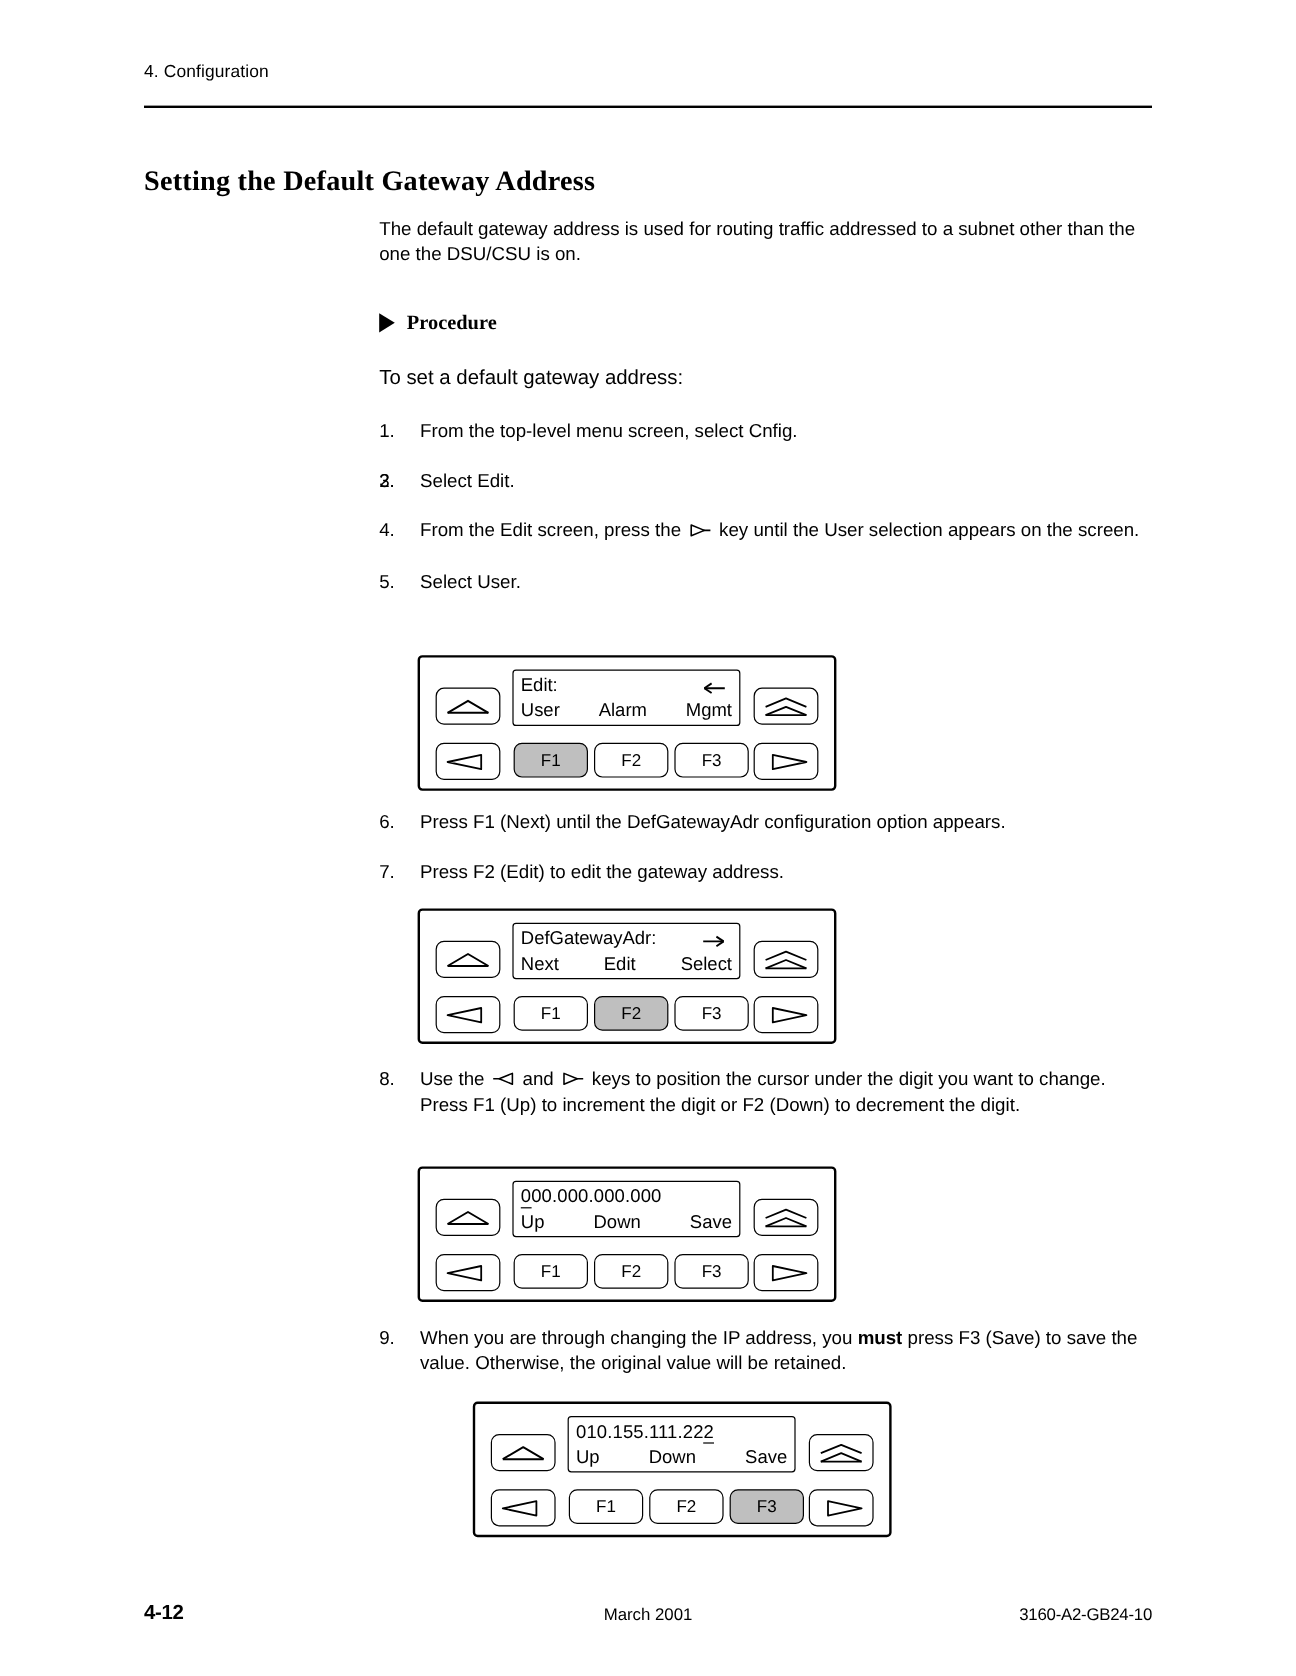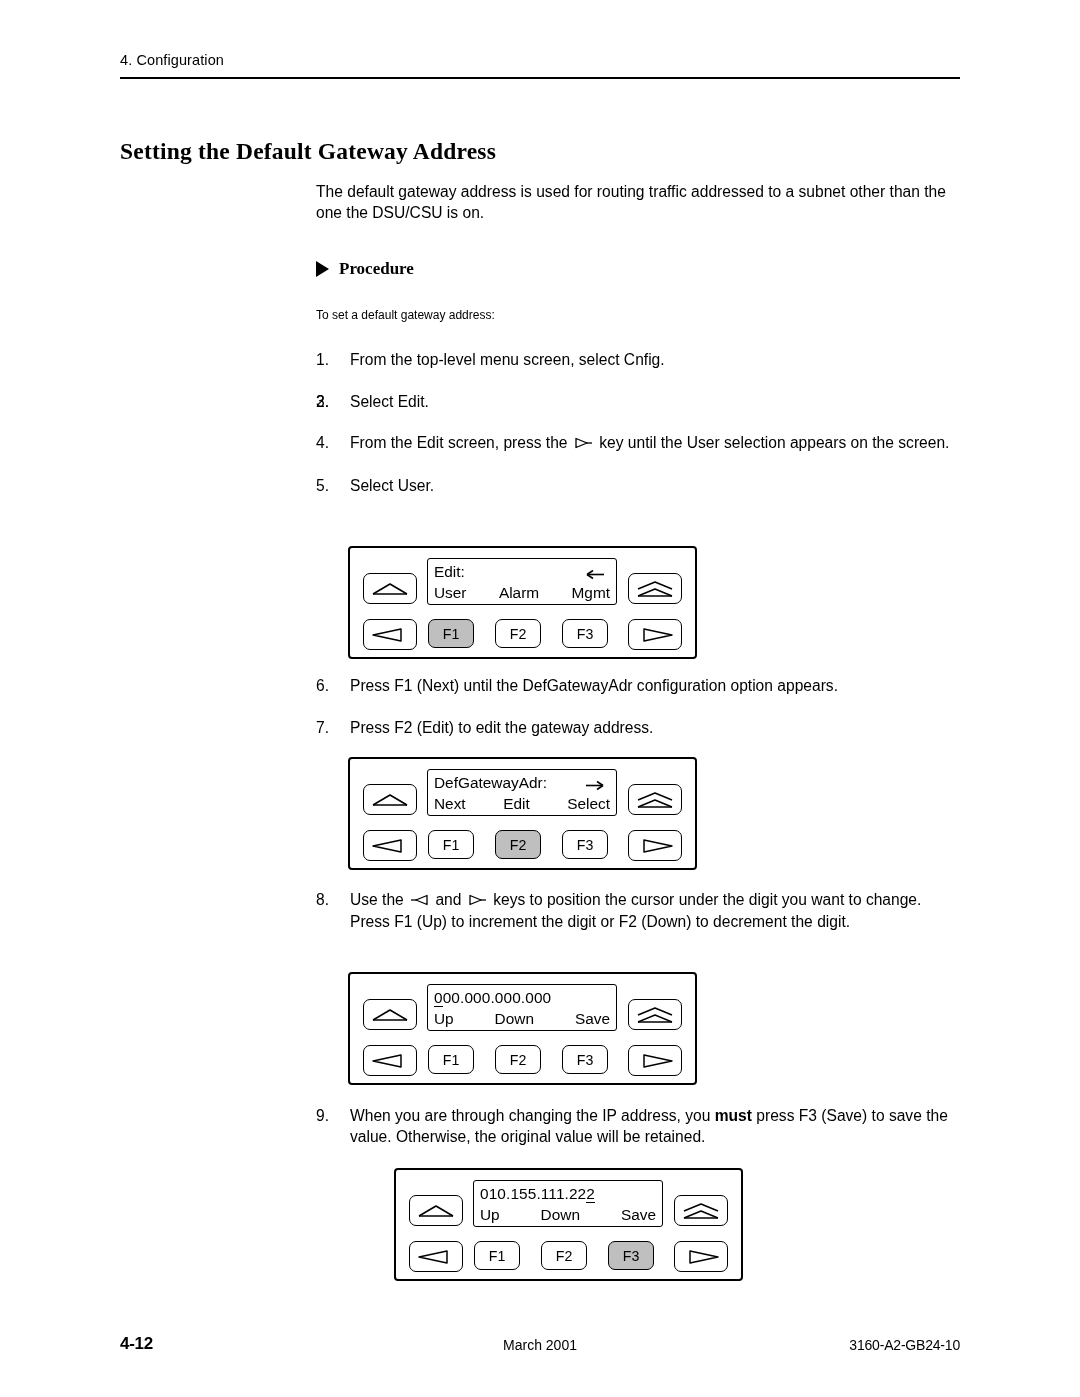--- a/index.html
+++ b/index.html
@@ -20,21 +20,21 @@
   .page-header {
     position: absolute;
     left: 120px;
     top: 52px;
     width: 840px;
   }
   .header-text {
     font-size: 14.5px;
     letter-spacing: 0.1px;
     color: #000;
-    padding-bottom: 9px;
+    padding-bottom: 20px;
   }
   .header-rule {
     border-bottom: 2.4px solid #000;
     width: 840px;
   }
 
   
   .section-title {
     position: absolute;
     left: 120px;
@@ -76,21 +76,21 @@
     border-top: 8px solid transparent;
     border-bottom: 8px solid transparent;
     border-left: 13px solid #000;
     margin-right: 10px;
     position: relative;
     top: 0px;
   }
 
   .lead-in {
     margin-top: 26px;
-    font-size: 12px;
+    font-size: 17px;
   }
 
   
   ol.steps {
     list-style: none;
     margin: 0;
     padding: 0;
   }
   li.step {
     position: relative;
@@ -177,21 +177,21 @@
     border: 1.8px solid #000;
     border-radius: 7px;
     background: #fff;
     box-sizing: border-box;
     display: flex;
     align-items: center;
     justify-content: center;
     font-size: 14.2px;
   }
   .key.fn {
-    width: 46px;
+    width: 62px;
     height: 29px;
     top: 71px;
   }
   .key.fn.f1 { left: 78px; }
   .key.fn.f2 { left: 145px; }
   .key.fn.f3 { left: 212px; }
   .key.fn.selected { background: #bfbfbf; }
 
   .key.nav {
     width: 54px;

